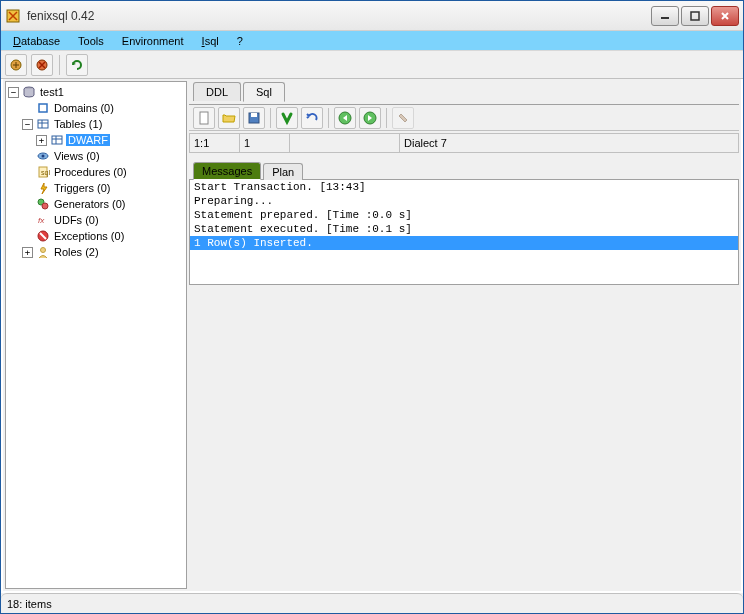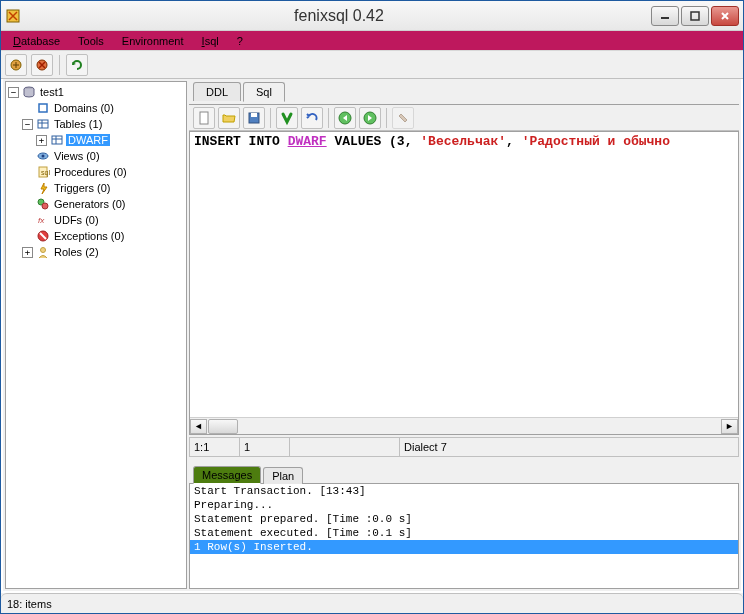--- a/index.html
+++ b/index.html
@@ -2,26 +2,26 @@
 <html><head>
 <meta charset="utf-8">
 <style>
 * { box-sizing: border-box; margin: 0; padding: 0; }
 body { font-family: Tahoma, sans-serif; font-size: 11px; background: #fff; overflow: hidden; }
 
 .window { width: 744px; height: 614px; border: 1px solid #1e5aa0; background: #f0f0f0; display: flex; flex-direction: column; }
 
 .titlebar { height: 30px; background: linear-gradient(to bottom, #f8f8f8, #e8e8e8); display: flex; align-items: center; padding: 0 4px; border-bottom: 1px solid #d0d0d0; }
 .titlebar-icon { width: 16px; height: 16px; margin-right: 6px; }
-.titlebar-text { flex: 1; font-size: 16px; color: #333; text-align: center; }
+.titlebar-text { flex: 1; font-size: 12px; color: #333; }
 .win-buttons { display: flex; gap: 2px; }
 .win-btn { width: 28px; height: 20px; border: 1px solid #888; border-radius: 3px; background: linear-gradient(to bottom,#f8f8f8,#d8d8d8); display: flex; align-items: center; justify-content: center; font-size: 10px; cursor: default; }
 .win-btn.close { background: linear-gradient(to bottom,#e89890,#c84840); color: #fff; border-color:#a03028; font-weight:bold; }
 
-.menubar { height: 20px; background: #be185d; display: flex; align-items: center; padding: 0 4px; gap: 2px; border-bottom: 1px solid #d8d8d8; }
+.menubar { height: 20px; background: #7dd3fc; display: flex; align-items: center; padding: 0 4px; gap: 2px; border-bottom: 1px solid #d8d8d8; }
 .menu-item { padding: 2px 8px; cursor: default; }
 .menu-item u { text-decoration: underline; }
 
 .toolbar { height: 28px; background: #f0f0f0; border-bottom: 1px solid #c0c0c0; display: flex; align-items: center; padding: 2px 4px; gap: 4px; }
 .tb-btn { width: 22px; height: 22px; border: 1px solid #c0c0c0; background: #f4f4f4; display: flex; align-items: center; justify-content: center; cursor: default; border-radius:2px; }
 .tb-sep { width:1px; height:20px; background:#c0c0c0; margin:0 2px; }
 
 .main { flex: 1; display: flex; border: 2px solid #fff; border-top: none; background:#f0f0f0; }
 .left-pane { width: 182px; border: 1px solid #a0a0a0; background: #fff; margin: 2px; overflow: auto; }
 .right-pane { flex: 1; display: flex; flex-direction: column; margin: 2px; margin-left:0; }
@@ -297,29 +297,20 @@
             </svg>
           </div>
         <div class="tb-sep"></div>
         <div class="tb-btn" style="opacity:0.5">
             <svg width="16" height="16">
               <path d="M4 6 L10 12 L12 10 L6 4 Z" fill="#c0a080" stroke="#806040"></path>
             </svg>
           </div>
       </div>
 
-      <div class="editor-container">
-        <div class="editor"><span class="kw">INSERT INTO </span><span class="ident">DWARF</span><span class="kw"> VALUES </span><span>(3, </span><span class="str">'Весельчак'</span><span>, </span><span class="str">'Радостный и обычно</span></div>
-        <div class="hscroll-stub">
-          <div class="arrow">◄</div>
-          <div class="thumb"></div>
-          <div style="flex:1"></div>
-          <div class="arrow">►</div>
-        </div>
-      </div>
 
       <div class="status-row">
         <div class="status-cell" style="width:50px">1:1</div>
         <div class="status-cell" style="width:50px">1</div>
         <div class="status-cell" style="width:110px"></div>
         <div class="status-cell" style="flex:1;border-right:none">Dialect 7</div>
       </div>
 
       <div class="bottom-tabs">
         <div class="btab active">Messages</div>

